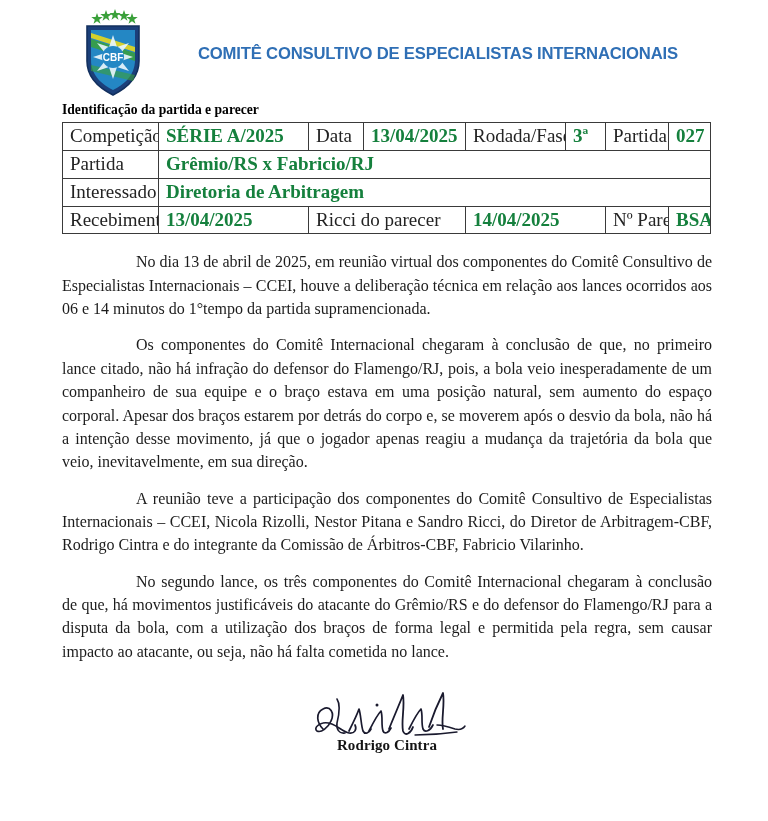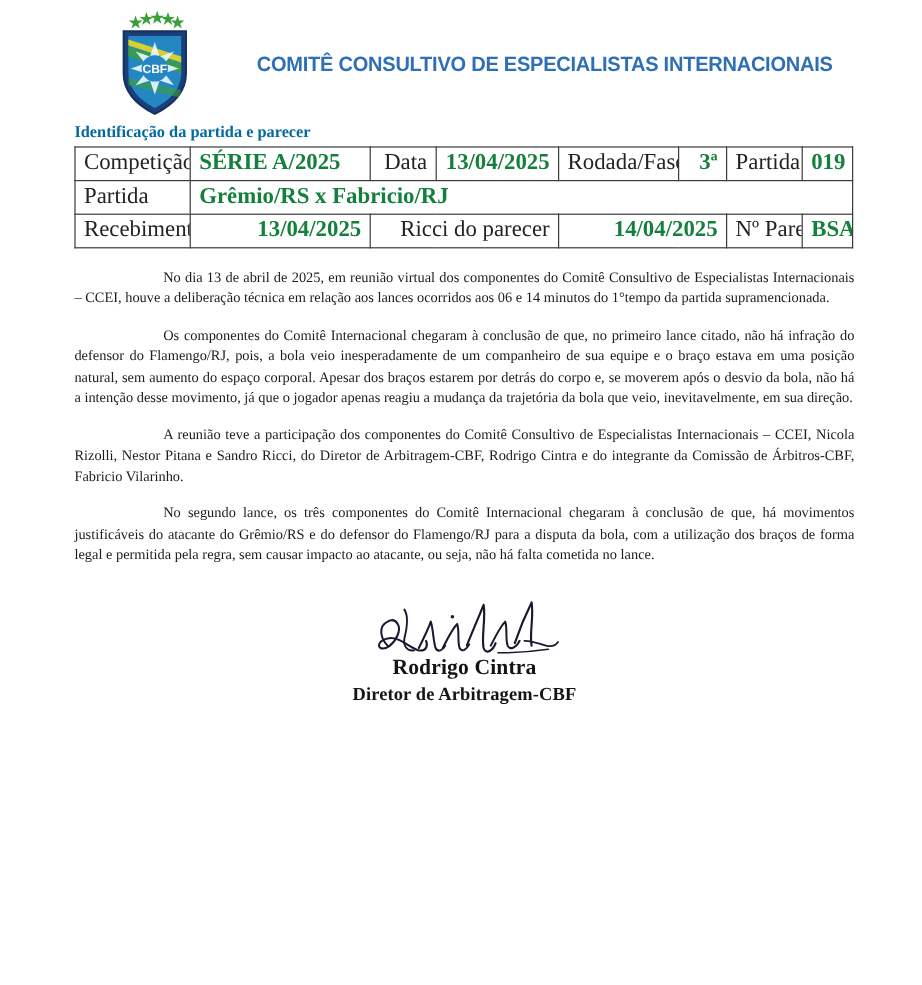--- a/index.html
+++ b/index.html
@@ -14,21 +14,21 @@
     font-family: "Liberation Serif", serif;
     color: #1a1a1a;
     position: relative;
     overflow: hidden;
   }
 
   
   .header {
     display: flex;
     align-items: center;
-    padding: 8px 0 0 16px;
+    padding: 8px 0 0 0;
     height: 98px;
   }
   .crest-wrap {
     width: 86px;
     margin-left: 70px;
     display: flex;
     align-items: center;
     justify-content: center;
   }
   .crest-svg { display: block; }
@@ -43,21 +43,21 @@
     transform: scaleX(0.97);
     transform-origin: left center;
   }
 
   
   .section-heading {
     margin: 4px 0 4px 62px;
     font-family: "Liberation Serif", serif;
     font-weight: bold;
     font-size: 13.6px;
-    color: #0369a1;
+    color: #000000;
   }
 
   
   table.idtable {
     margin-left: 62px;
     width: 648px;
     border-collapse: collapse;
     table-layout: fixed;
     font-size: 19px;
   }
@@ -65,32 +65,32 @@
     border: 1.4px solid #3a3a3a;
     padding: 2px 7px 3px 7px;
     height: 24px;
     line-height: 1.15;
     vertical-align: middle;
     white-space: nowrap;
     overflow: hidden;
   }
   td.lbl { font-weight: normal; color: #232323; }
   td.val { font-weight: bold; color: #15803d; }
-  td.ctr { text-align: right; }
+  td.ctr { text-align: left; }
 
   
   .doc-body {
     margin: 16px 58px 0 62px;
     width: 650px;
   }
   .doc-body p {
     margin: 0 0 13px 0;
     text-align: justify;
     text-indent: 74px;
-    font-size: 12px;
+    font-size: 16px;
     line-height: 1.46;
     color: #1c1c1c;
     font-family: "Liberation Serif", serif;
   }
   .place-date {
     margin: 18px 0 0 0;
     text-align: right;
     text-indent: 0;
     font-size: 14.6px;
     font-weight: bold;
@@ -99,21 +99,21 @@
   }
 
   
   .sig-block {
     margin-top: 22px;
     text-align: center;
     position: relative;
   }
   .sig-img { display: block; margin: 0 auto; }
   .sig-name {
-    font-size: 18px;
+    font-size: 15px;
     font-weight: bold;
     color: #141414;
     margin-top: -10px;
     letter-spacing: 0.1px;
   }
   .sig-role {
     font-size: 15.4px;
     font-weight: bold;
     color: #141414;
     margin-top: 3px;
@@ -172,25 +172,29 @@
   </colgroup>
   <tbody>
     <tr>
       <td class="lbl">Competição</td>
       <td class="val">SÉRIE A/2025</td>
       <td class="lbl ctr">Data</td>
       <td class="val ctr">13/04/2025</td>
       <td class="lbl ctr">Rodada/Fase</td>
       <td class="val ctr">3ª</td>
       <td class="lbl ctr">Partida</td>
-      <td class="val ctr">019</td>
+      <td class="val ctr">027</td>
     </tr>
     <tr>
       <td class="lbl">Partida</td>
       <td class="val" colspan="7">Grêmio/RS x Fabricio/RJ</td>
+    </tr>
+    <tr>
+      <td class="lbl">Interessado</td>
+      <td class="val" colspan="7">Diretoria de Arbitragem</td>
     </tr>
     <tr>
       <td class="lbl">Recebimento</td>
       <td class="val ctr">13/04/2025</td>
       <td class="lbl ctr" colspan="2">Ricci do parecer</td>
       <td class="val ctr" colspan="2">14/04/2025</td>
       <td class="lbl ctr">Nº Parecer</td>
       <td class="val ctr">BSA-07/2025</td>
     </tr>
   </tbody>
@@ -213,15 +217,14 @@
         <path d="M72 46 C76 38 80 30 84 26 C86 32 84 40 86 46 C88 50 92 47 94 43" stroke-width="1.7"></path>
         <circle cx="80" cy="20" r="1.5" fill="#1a1a2e" stroke="none"></circle>
         <path d="M92 44 C96 34 102 20 106 10 C108 22 104 36 106 46 C108 52 114 48 116 42" stroke-width="1.8"></path>
         <path d="M112 44 C116 36 120 28 124 24 C126 30 124 38 126 44 C128 48 133 46 136 40" stroke-width="1.7"></path>
         <path d="M132 42 C136 30 142 16 146 8 C148 20 144 34 146 44" stroke-width="1.8"></path>
         <path d="M140 40 C146 40 152 42 158 44 C162 45 166 44 168 41" stroke-width="1.5"></path>
         <path d="M118 50 C130 50 146 49 160 47" stroke-width="1.3"></path>
       </g>
     </svg>
     <div class="sig-name">Rodrigo Cintra</div>
-    <div class="sig-role">Diretor de Arbitragem-CBF</div>
   </div>
 </div>
 
 </body></html>

